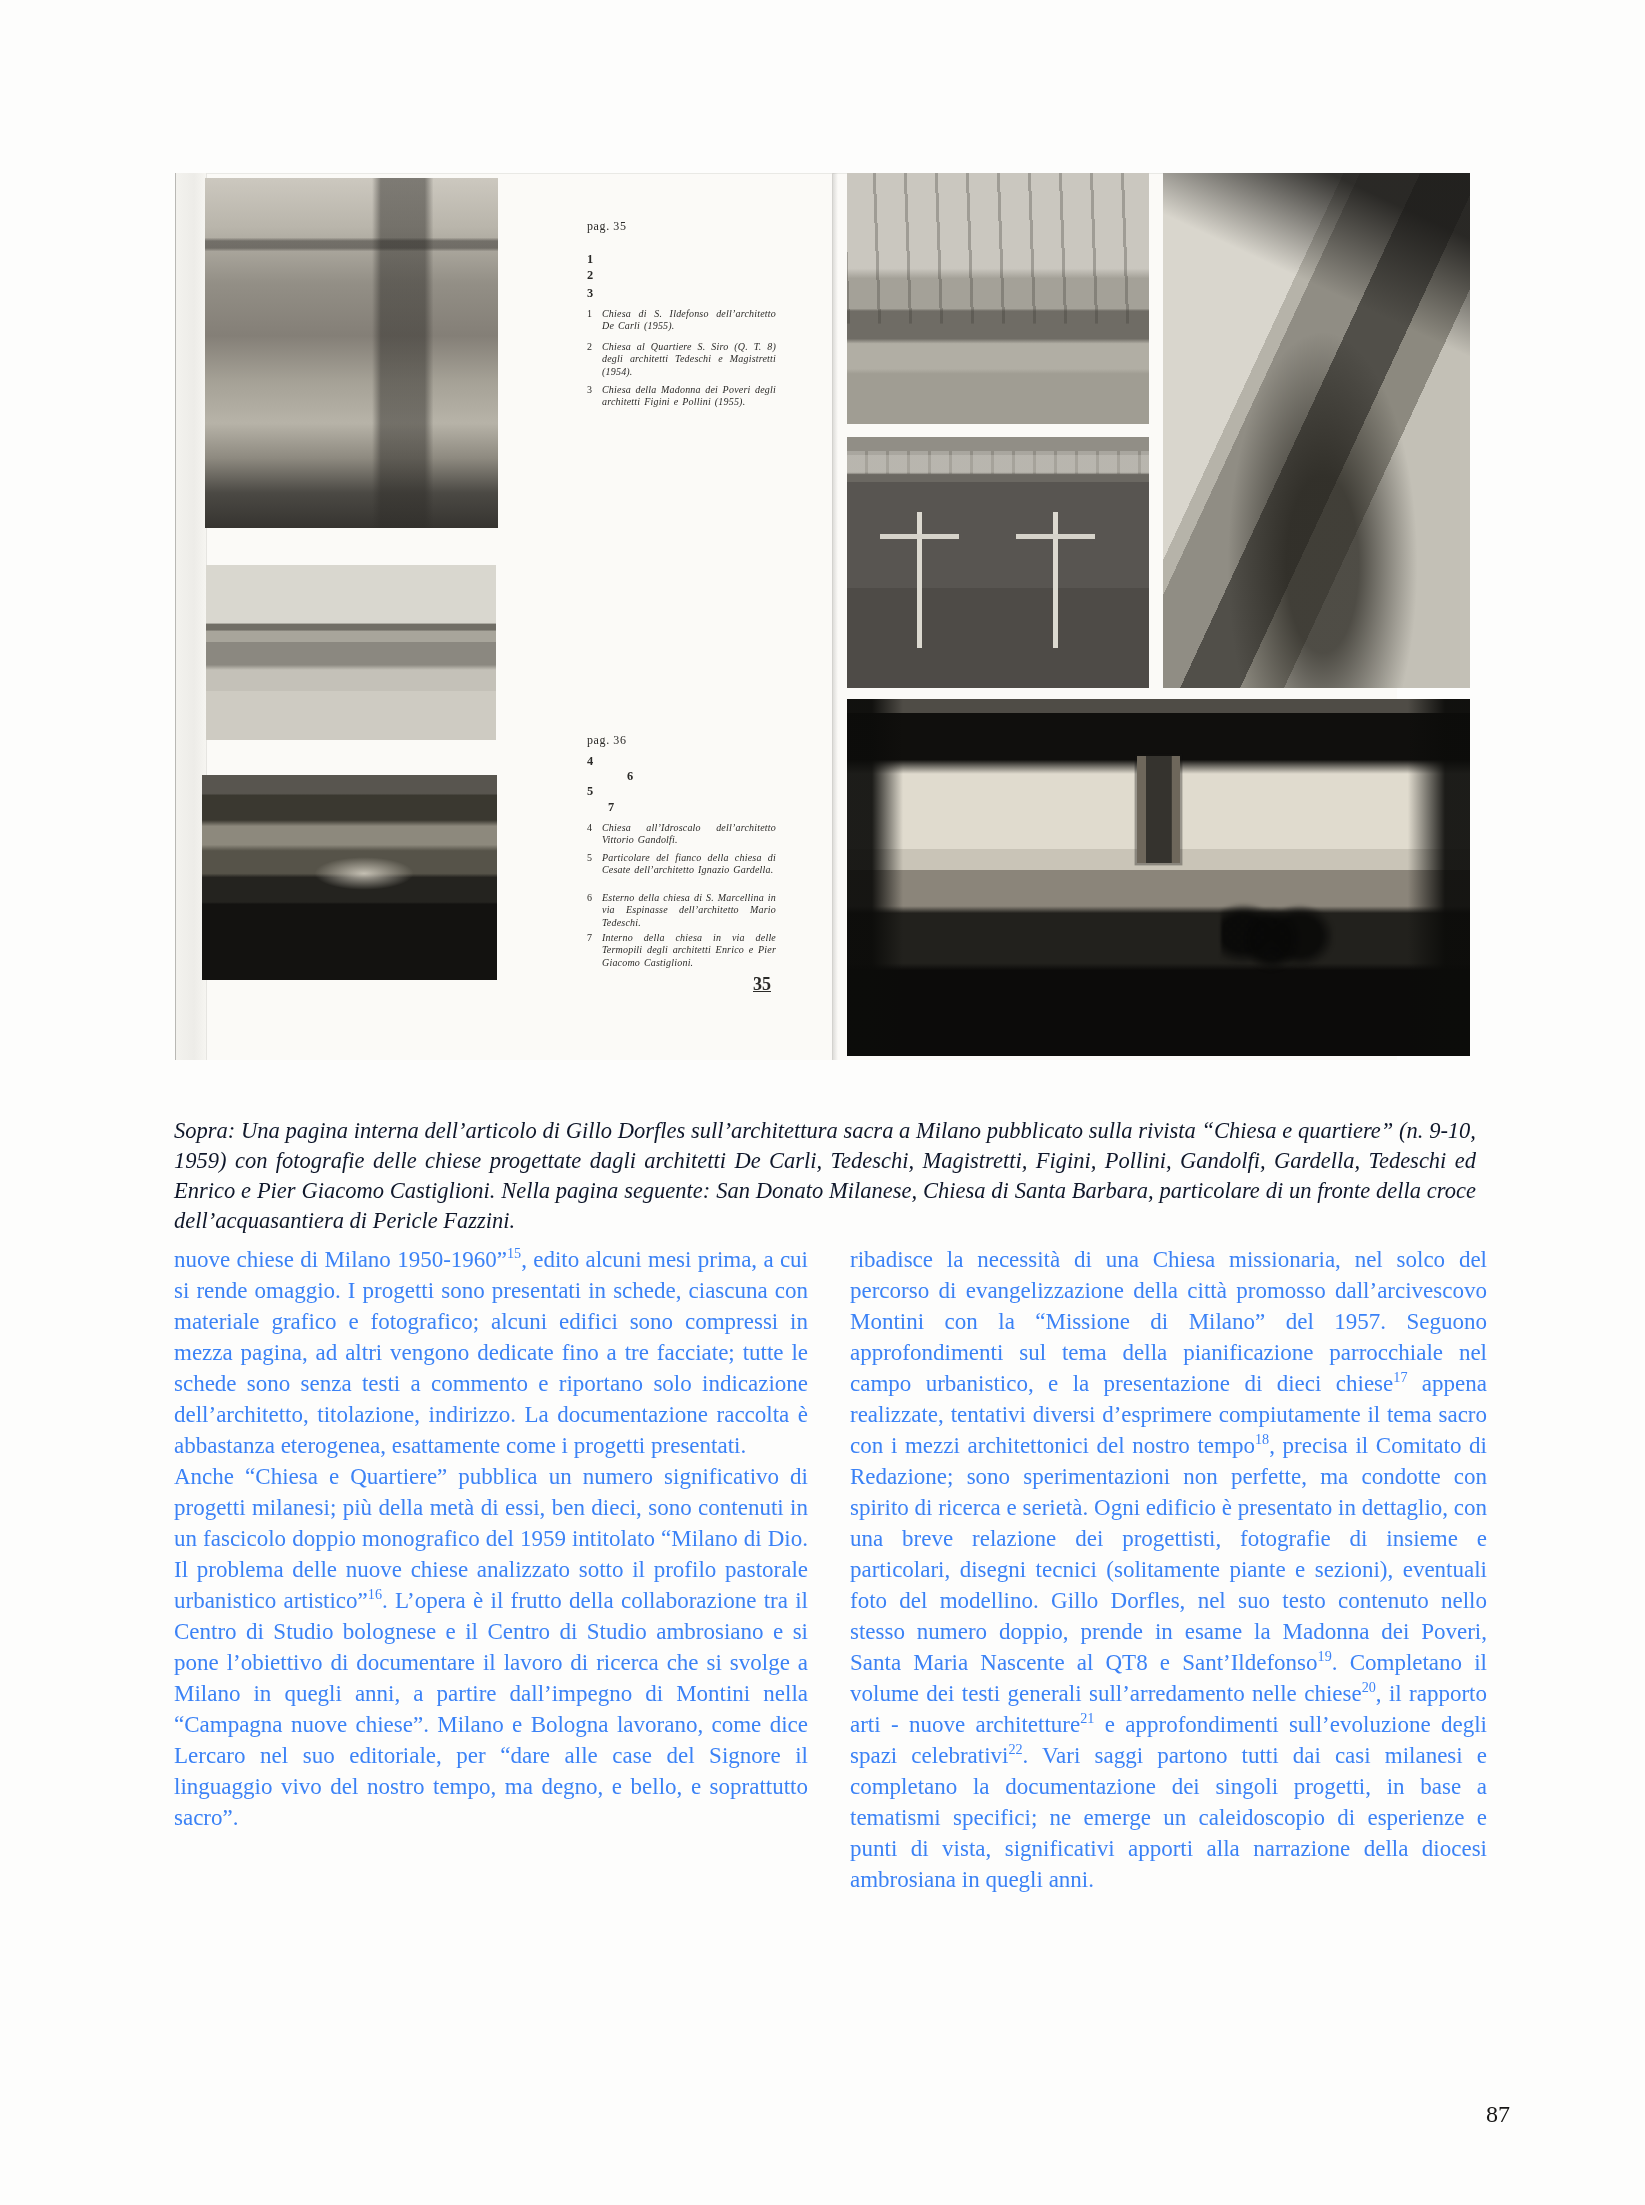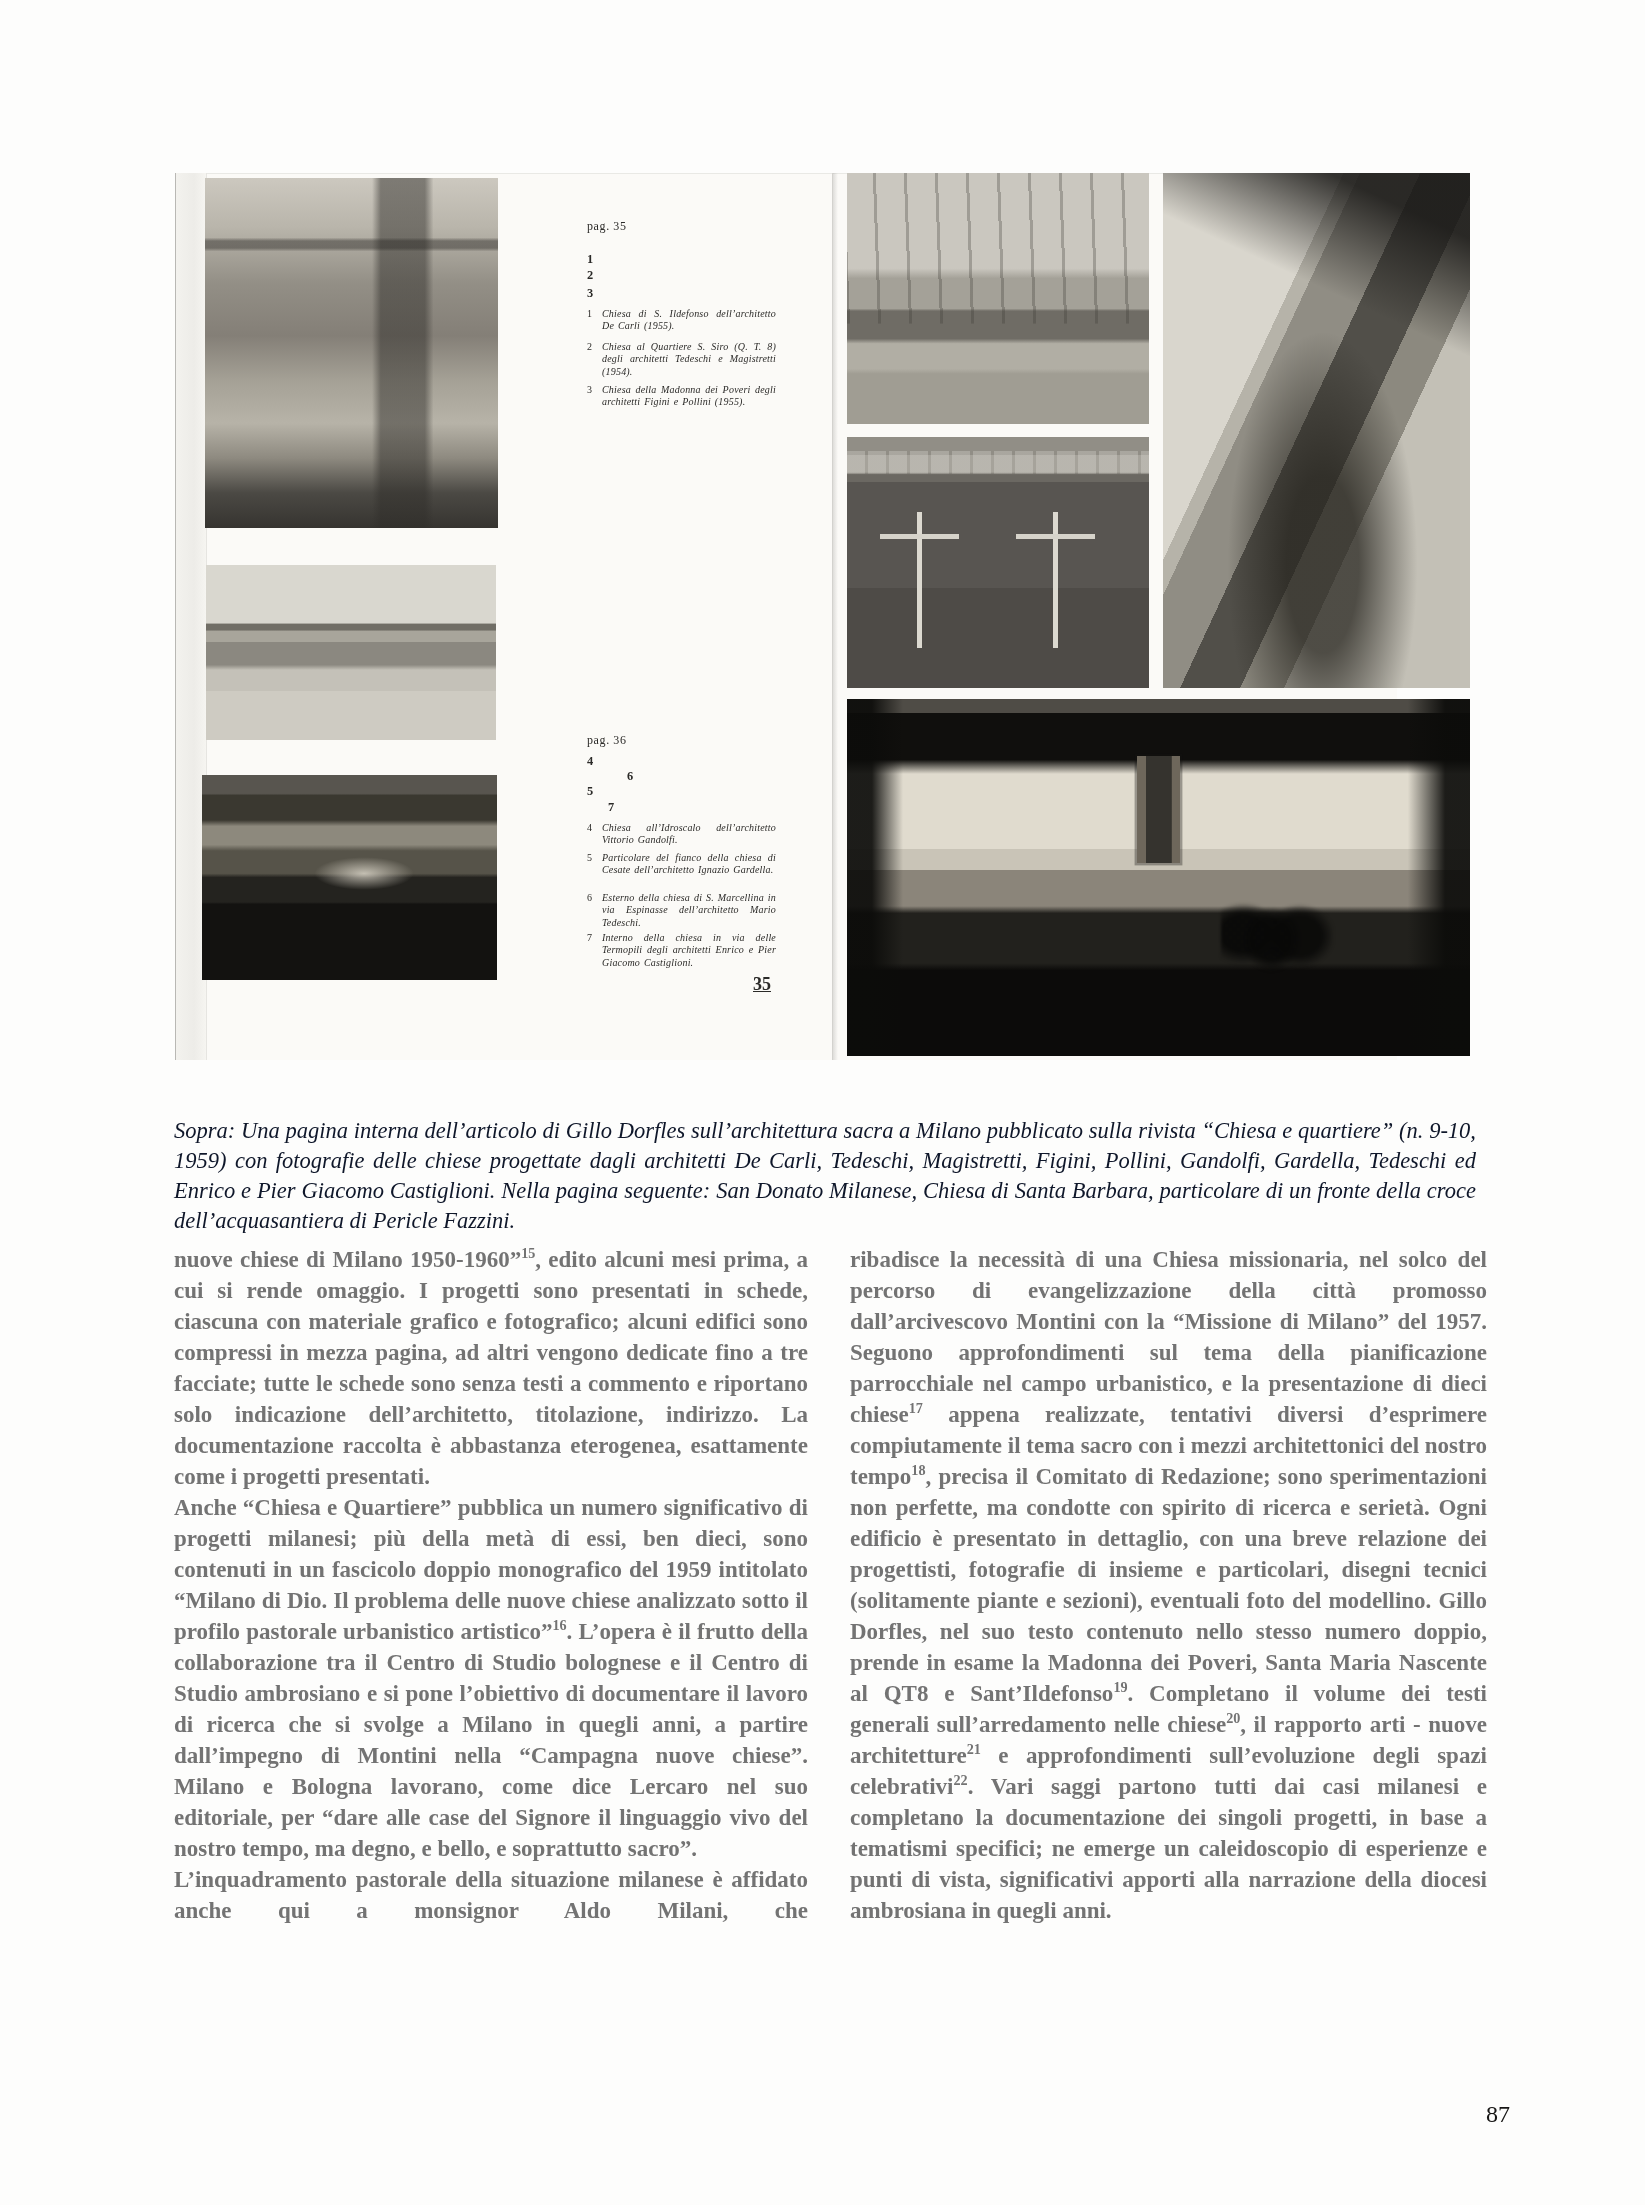--- a/index.html
+++ b/index.html
@@ -128,22 +128,21 @@
     font-size:22.5px; line-height:30px;
     text-align:justify;
     color:#0f172a;
   }
 
   
   .col{
     position:absolute; top:1244px;
     font-size:23px; line-height:31px;
     text-align:justify;
-    color:#737373;
-    font-weight:bold;
+    color:#3b82f6;
   }
   .col p{margin:0; padding:0;}
   .col sup{font-size:14.2px; line-height:0; vertical-align:super;}
   .col-left{left:174px; width:634px;}
   .col-right{left:850px; width:637px;}
   .force-justify{text-align-last:justify;}
 
   
   .folio{
     position:absolute;
@@ -224,21 +223,20 @@
       <div class="retable"></div>
       <div class="figures"></div>
     </div>
   </section>
 
   <p class="plate-caption">Sopra: Una pagina interna dell’articolo di Gillo Dorfles sull’architettura sacra a Milano pubblicato sulla rivista “Chiesa e quartiere” (n. 9-10, 1959) con fotografie delle chiese progettate dagli architetti De Carli, Tedeschi, Magistretti, Figini, Pollini, Gandolfi, Gardella, Tedeschi ed Enrico e Pier Giacomo Castiglioni. Nella pagina seguente: San Donato Milanese, Chiesa di Santa Barbara, particolare di un fronte della croce dell’acquasantiera di Pericle Fazzini.</p>
 
   <div class="col col-left">
     <p>nuove chiese di Milano 1950-1960”<sup>15</sup>, edito alcuni mesi prima, a cui si rende omaggio. I progetti sono presentati in schede, ciascuna con materiale grafico e fotografico; alcuni edifici sono compressi in mezza pagina, ad altri vengono dedicate fino a tre facciate; tutte le schede sono senza testi a commento e riportano solo indicazione dell’architetto, titolazione, indirizzo. La documentazione raccolta è abbastanza eterogenea, esattamente come i progetti presentati.</p>
     <p>Anche “Chiesa e Quartiere” pubblica un numero significativo di progetti milanesi; più della metà di essi, ben dieci, sono contenuti in un fascicolo doppio monografico del 1959 intitolato “Milano di Dio. Il problema delle nuove chiese analizzato sotto il profilo pastorale urbanistico artistico”<sup>16</sup>. L’opera è il frutto della collaborazione tra il Centro di Studio bolognese e il Centro di Studio ambrosiano e si pone l’obiettivo di documentare il lavoro di ricerca che si svolge a Milano in quegli anni, a partire dall’impegno di Montini nella “Campagna nuove chiese”. Milano e Bologna lavorano, come dice Lercaro nel suo editoriale, per “dare alle case del Signore il linguaggio vivo del nostro tempo, ma degno, e bello, e soprattutto sacro”.</p>
-    <p class="force-justify">L’inquadramento pastorale della situazione milanese è affidato anche qui a monsignor Aldo Milani, che</p>
   </div>
   <div class="col col-right">
     <p>ribadisce la necessità di una Chiesa missionaria, nel solco del percorso di evangelizzazione della città promosso dall’arcivescovo Montini con la “Missione di Milano” del 1957. Seguono approfondimenti sul tema della pianificazione parrocchiale nel campo urbanistico, e la presentazione di dieci chiese<sup>17</sup> appena realizzate, tentativi diversi d’esprimere compiutamente il tema sacro con i mezzi architettonici del nostro tempo<sup>18</sup>, precisa il Comitato di Redazione; sono sperimentazioni non perfette, ma condotte con spirito di ricerca e serietà. Ogni edificio è presentato in dettaglio, con una breve relazione dei progettisti, fotografie di insieme e particolari, disegni tecnici (solitamente piante e sezioni), eventuali foto del modellino. Gillo Dorfles, nel suo testo contenuto nello stesso numero doppio, prende in esame la Madonna dei Poveri, Santa Maria Nascente al QT8 e Sant’Ildefonso<sup>19</sup>. Completano il volume dei testi generali sull’arredamento nelle chiese<sup>20</sup>, il rapporto arti - nuove architetture<sup>21</sup> e approfondimenti sull’evoluzione degli spazi celebrativi<sup>22</sup>. Vari saggi partono tutti dai casi milanesi e completano la documentazione dei singoli progetti, in base a tematismi specifici; ne emerge un caleidoscopio di esperienze e punti di vista, significativi apporti alla narrazione della diocesi ambrosiana in quegli anni.</p>
   </div>
 
   <div class="folio">87</div>
 
 </div>
 
 

